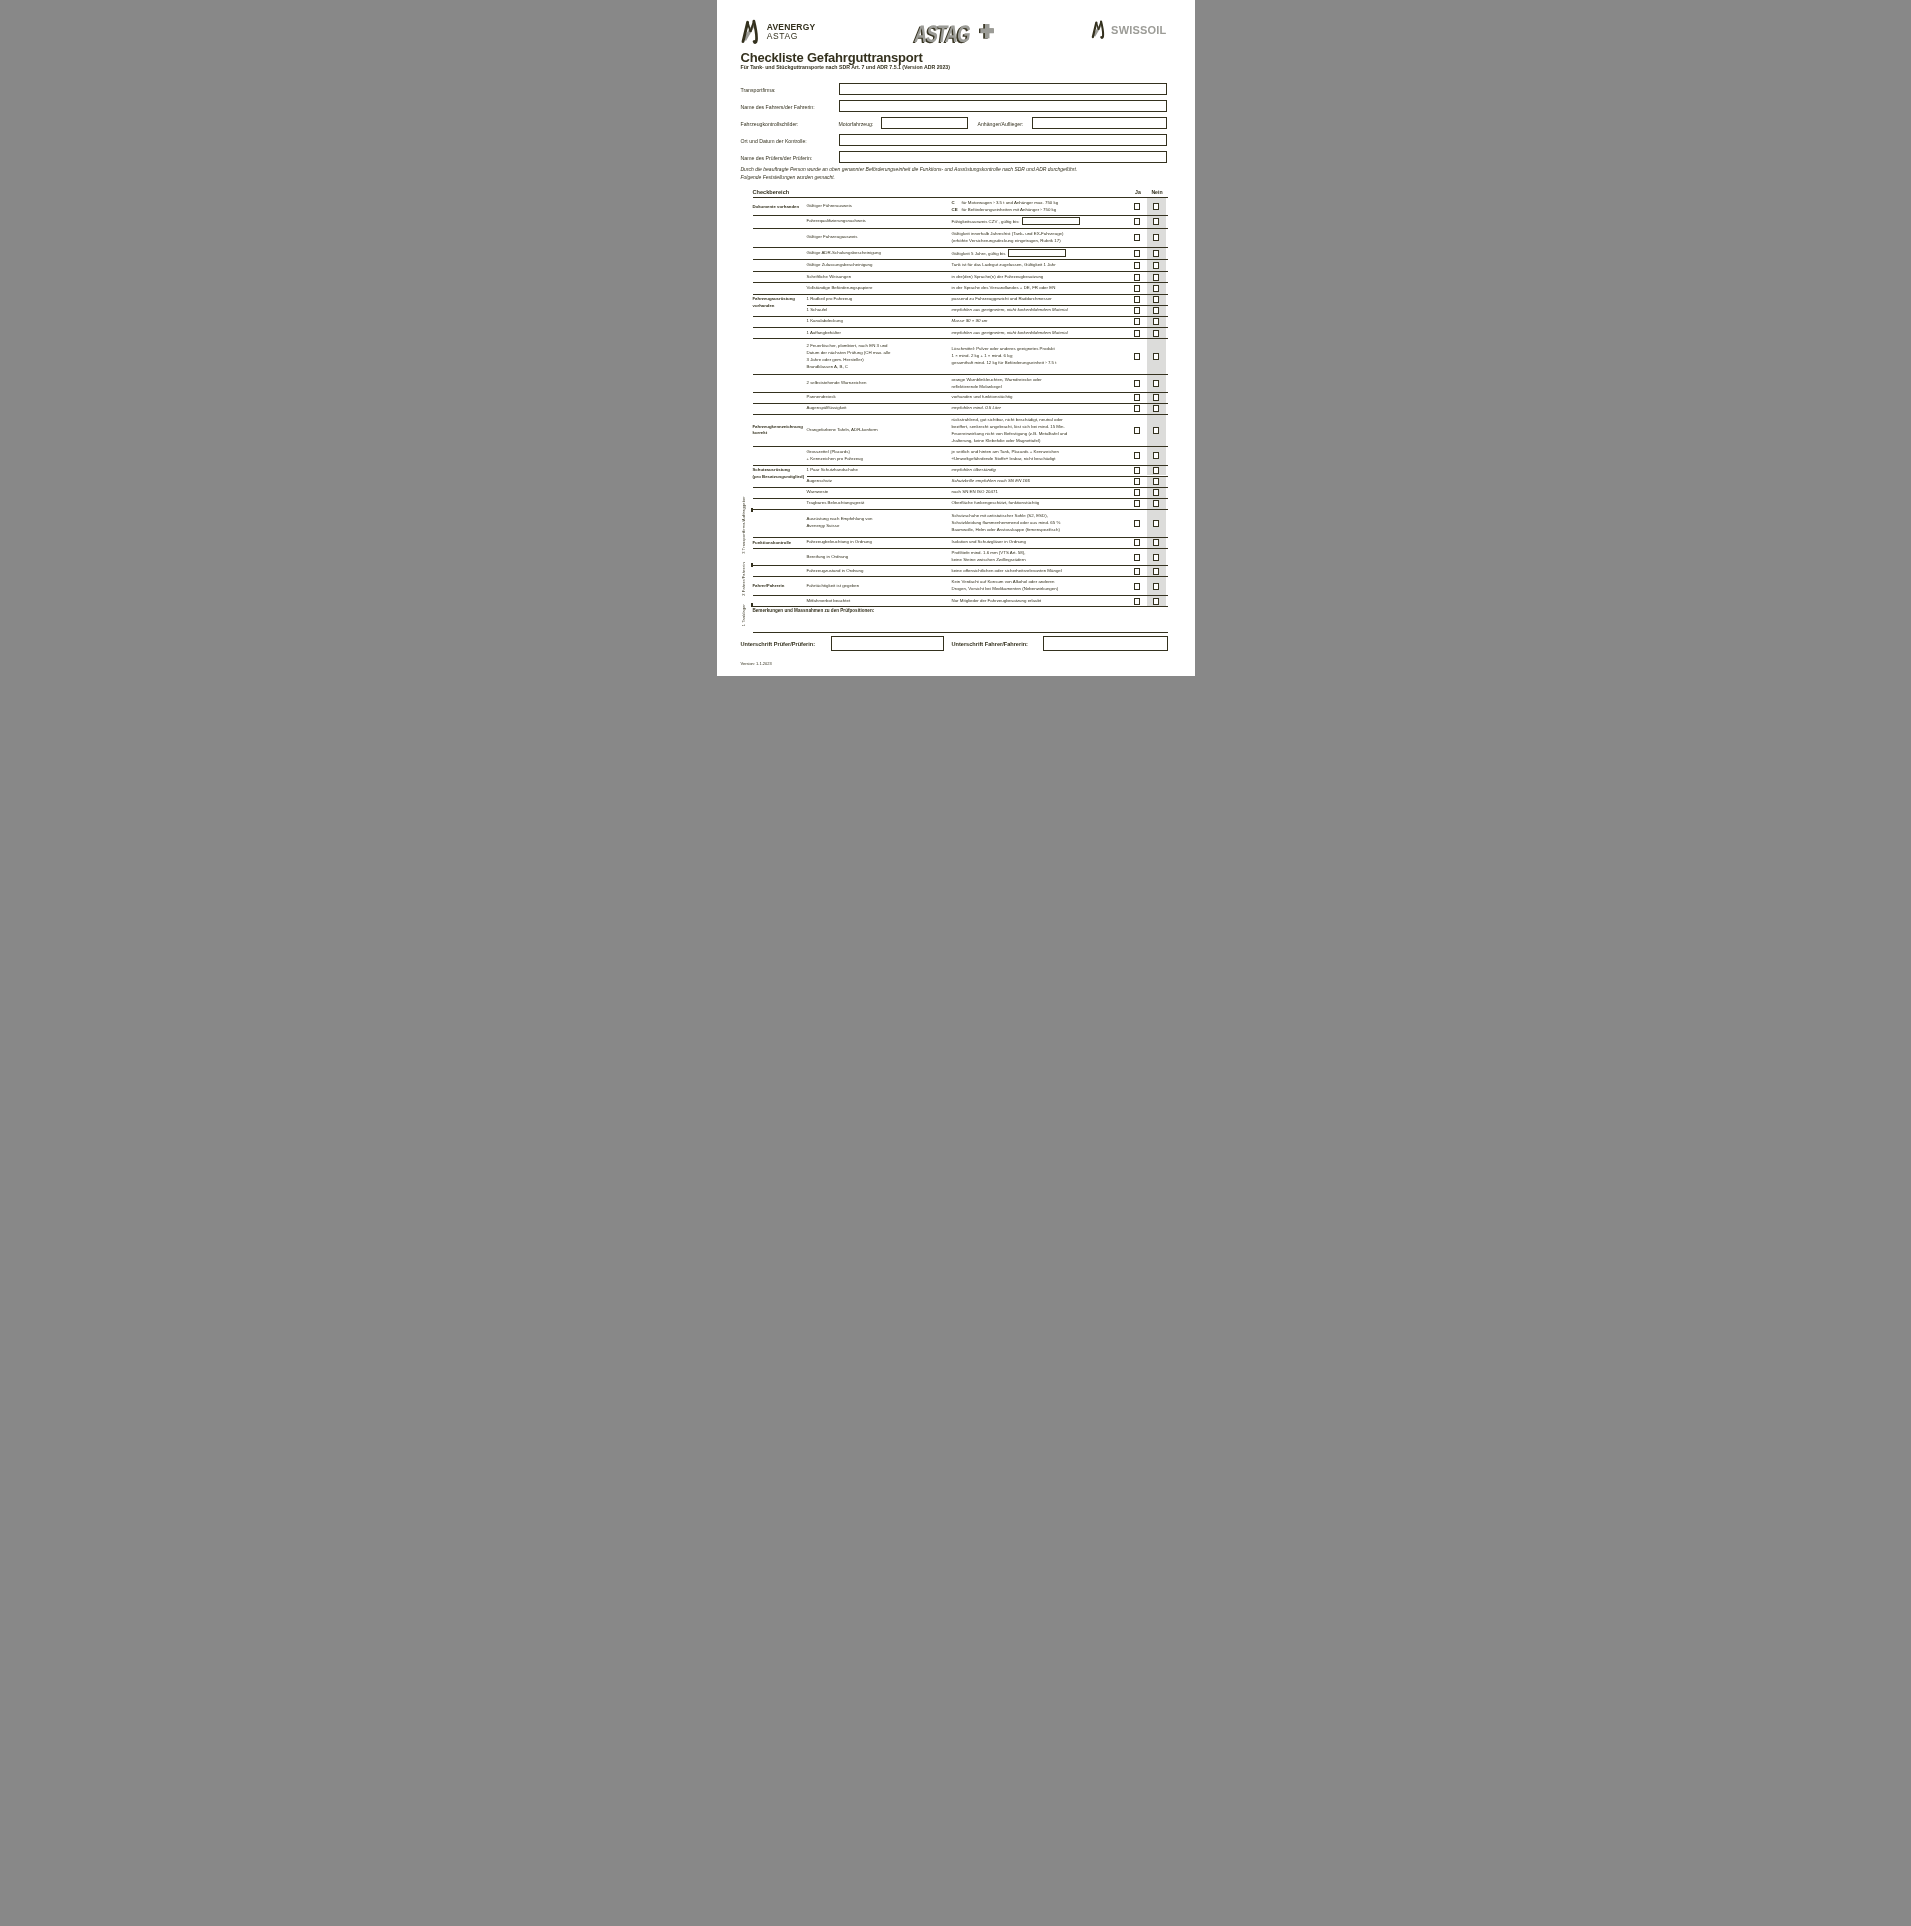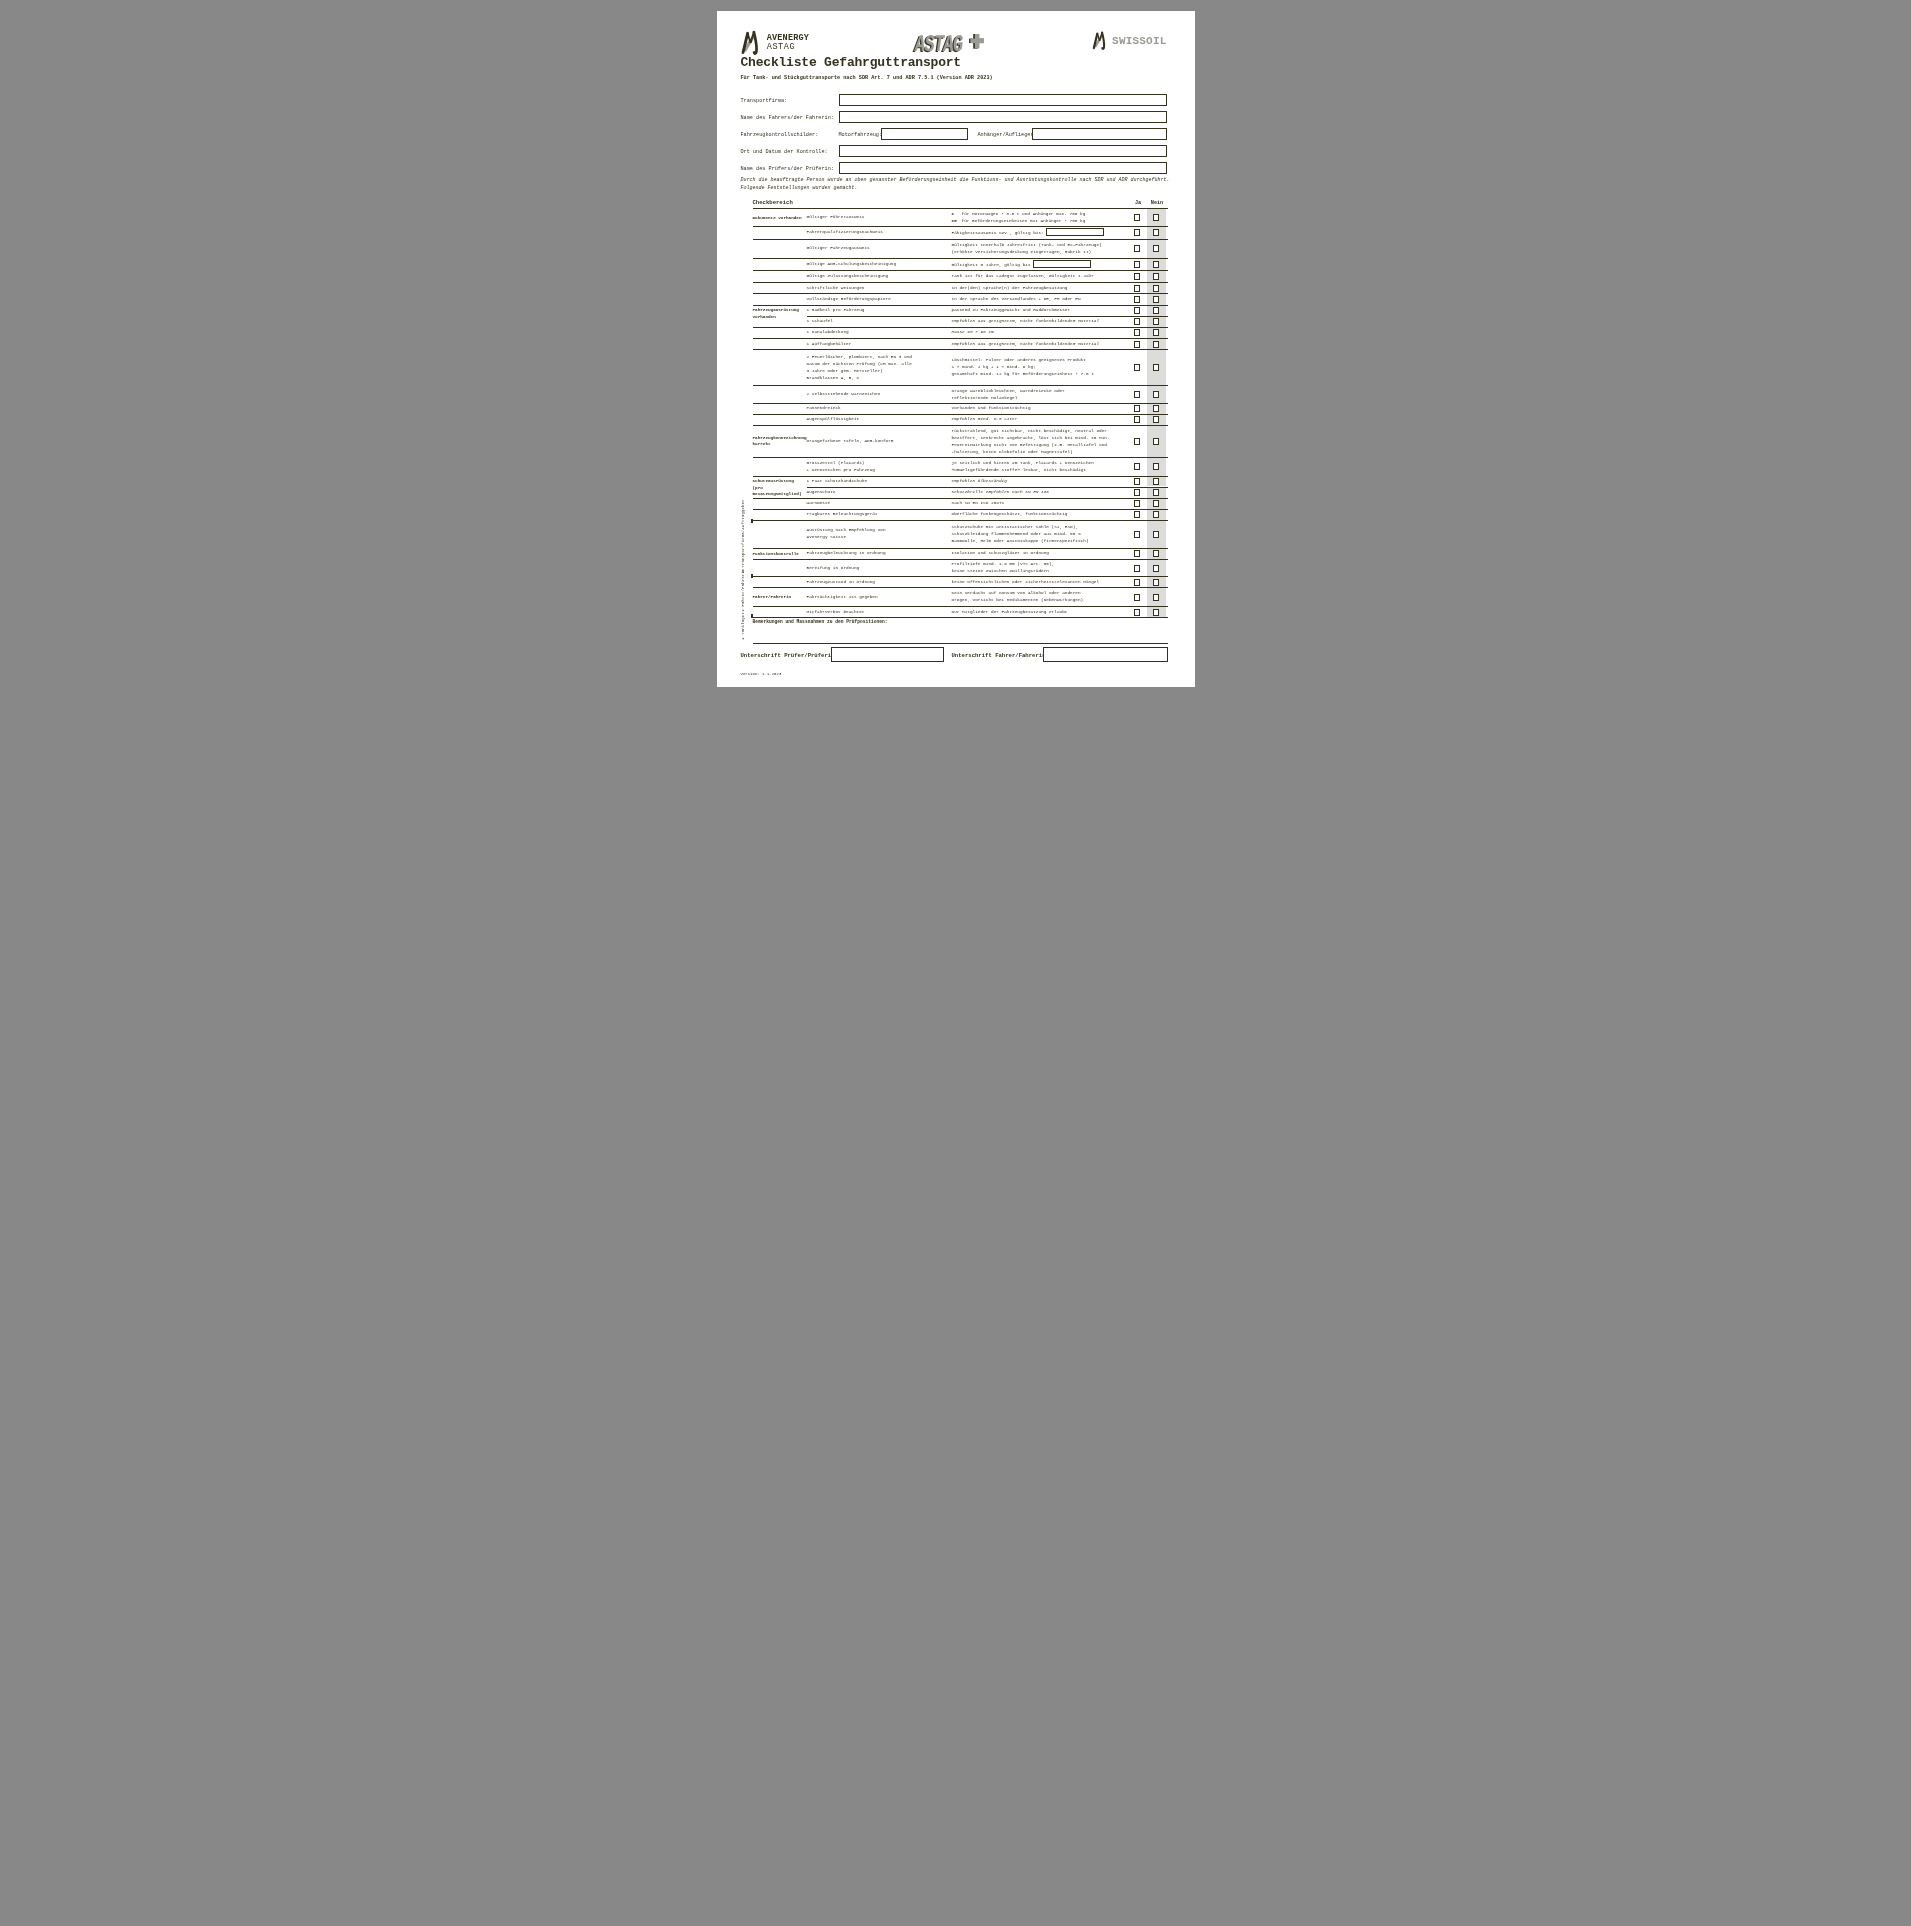--- a/index.html
+++ b/index.html
@@ -1,33 +1,33 @@
 <!DOCTYPE html>
 <html style="font-size:6.2px"><head>
 <meta charset="utf-8">
 <style>
   html,body{margin:0;padding:0;background:#888;}
-  .page{position:relative;width:478px;height:676px;background:#ffffff;margin:11px auto;
-        font-family:Liberation Mono, monospace;color:#34311e;overflow:hidden;}
+  .page{position:relative;width:478px;height:676px;background:#ffffff;margin:0 auto;
+        font-family:Liberation Sans, sans-serif;color:#34311e;overflow:hidden;}
   
   .logo-av{position:absolute;left:24px;top:19px;display:flex;align-items:center;gap:4.6px;}
   .av-mark{width:21.6px;height:25px;}
   .av-text{line-height:1.04;}
   .av-l1{font-size:8.5px;font-weight:bold;letter-spacing:0.2px;}
   .av-l2{font-size:8.5px;font-weight:400;letter-spacing:0.6px;}
   .logo-astag{position:absolute;left:196px;top:20px;display:flex;align-items:center;}
   .astag-text{font-size:24px;font-weight:bold;color:#9c9c97;display:inline-block;
               transform:skewX(-8deg) scaleX(.72);transform-origin:left bottom;
               letter-spacing:-1.2px;text-shadow:-1.9px 1.2px 0 #3a3726;}
   .astag-cross{margin-left:-10px;margin-top:-5.4px;}
   .logo-sw{position:absolute;right:28px;top:20px;display:flex;align-items:center;gap:3.1px;}
   .sw-mark{width:17px;height:19px;}
   .sw-text{font-size:11px;font-weight:bold;color:#9c9c97;letter-spacing:0.2px;}
   
-  .title{position:absolute;left:24px;top:44px;font-size:13px;font-weight:bold;letter-spacing:-0.2px;}
+  .title{position:absolute;left:24px;top:50px;font-size:13px;font-weight:bold;letter-spacing:-0.2px;}
   .subtitle{position:absolute;left:24px;top:64px;font-size:5.2px;font-weight:bold;}
   
   .formwrap{position:absolute;left:24px;top:79px;width:427px;}
   .f-row{position:relative;height:17px;}
   .f-label{position:absolute;left:0;bottom:3.1px;font-size:5.2px;}
   .f-sub{position:absolute;bottom:3.1px;font-size:5.2px;}
   .f-box{position:absolute;height:12.7px;bottom:0.8px;border:0.6px solid #34311e;border-bottom-width:1.2px;background:#fff;box-sizing:border-box;}
   .f-box.full{left:98px;right:0.8px;}
   .intro{position:absolute;left:24px;top:166px;font-size:5px;font-style:italic;font-weight:500;line-height:1.55;}
   

